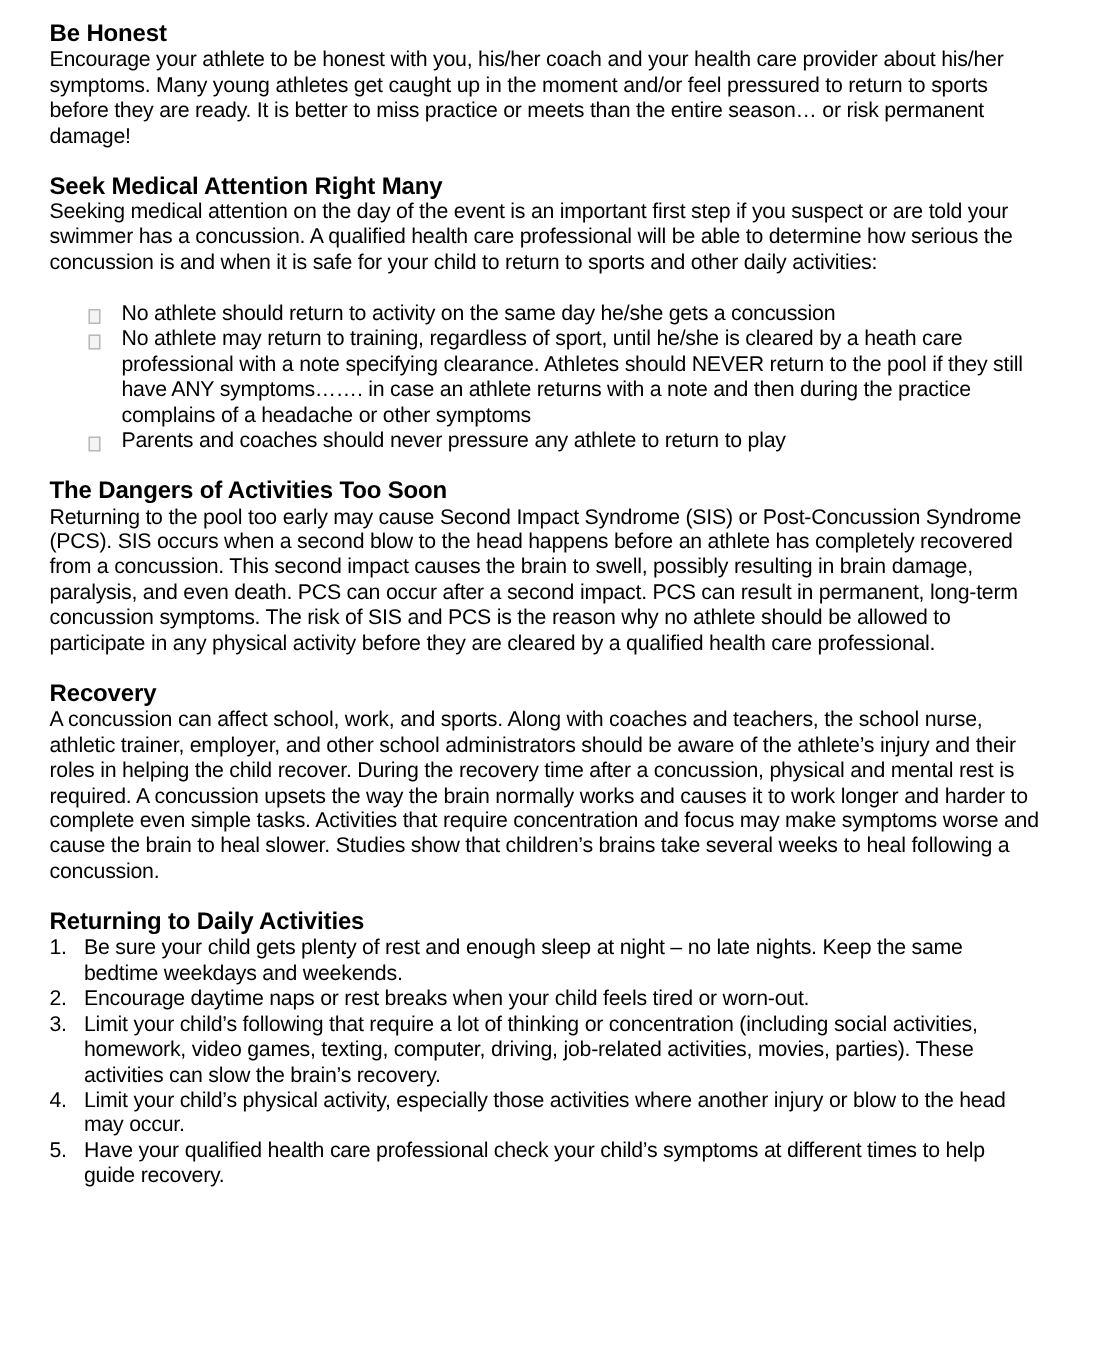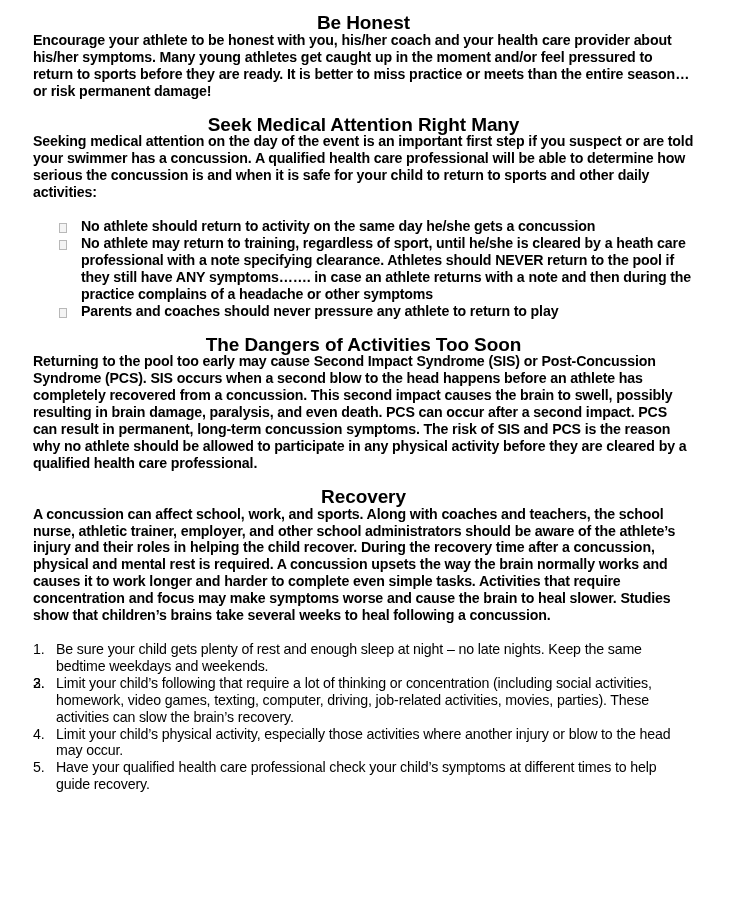--- a/index.html
+++ b/index.html
@@ -4,28 +4,27 @@
 <style>
   html, body { margin: 0; padding: 0; background: #ffffff; }
   body {
     width: 734px; height: 905px; overflow: hidden;
     font-family: "Liberation Sans", sans-serif;
     font-size: 14.2px; line-height: 16.9px; color: #000;
   }
   .page { position: relative; padding: 15px 40px 0 33px; }
   .section { margin-bottom: 17px; }
   h2 {
-    font-size: 19px; font-weight: bold; margin: 0; line-height: 16.9px;
+    font-size: 16px; font-weight: bold; margin: 0; line-height: 16.9px;
     letter-spacing: -0.1px;
-    text-align: center;
   }
-  p { margin: 0; letter-spacing: -0.15px; font-weight: bold; }
+  p { margin: 0; letter-spacing: -0.15px; }
   .p-gap { margin-bottom: 17px; }
   ul.boxlist { list-style: none; margin: 0; padding: 0 0 0 24px; }
-  ul.boxlist li { position: relative; padding-left: 24px; letter-spacing: -0.15px; font-weight: bold; }
+  ul.boxlist li { position: relative; padding-left: 24px; letter-spacing: -0.15px; }
   .box {
     position: absolute; left: 2px; top: 5px; width: 6px; height: 8px;
     border: 1px solid #b8b8b8; background: #f4f4f4;
   }
   ol.numlist { list-style: none; margin: 0; padding: 0; }
   ol.numlist li { position: relative; padding-left: 23px; letter-spacing: -0.15px; }
   .num { position: absolute; left: 0; top: 0; }
 </style>
 </head>
 <body>
@@ -60,27 +59,29 @@
     <h2>The Dangers of Activities Too Soon</h2>
     <p>Returning to the pool too early may cause Second Impact Syndrome (SIS) or Post-Concussion Syndrome (PCS). SIS occurs when a second blow to the head happens before an athlete has completely recovered from a concussion. This second impact causes the brain to swell, possibly resulting in brain damage, paralysis, and even death. PCS can occur after a second impact. PCS can result in permanent, long-term concussion symptoms. The risk of SIS and PCS is the reason why no athlete should be allowed to participate in any physical activity before they are cleared by a qualified health care professional.</p>
   </div>
 
   <div class="section">
     <h2>Recovery</h2>
     <p>A concussion can affect school, work, and sports. Along with coaches and teachers, the school nurse, athletic trainer, employer, and other school administrators should be aware of the athlete’s injury and their roles in helping the child recover. During the recovery time after a concussion, physical and mental rest is required. A concussion upsets the way the brain normally works and causes it to work longer and harder to complete even simple tasks. Activities that require concentration and focus may make symptoms worse and cause the brain to heal slower. Studies show that children’s brains take several weeks to heal following a concussion.</p>
   </div>
 
   <div class="section">
+    <h2>Returning to Daily Activities</h2>
     <ol class="numlist">
       <li>
         <span class="num">1.</span>
         <span>Be sure your child gets plenty of rest and enough sleep at night – no late nights. Keep the same bedtime weekdays and weekends.</span>
       </li>
       <li>
         <span class="num">2.</span>
+        <span>Encourage daytime naps or rest breaks when your child feels tired or worn-out.</span>
       </li>
       <li>
         <span class="num">3.</span>
         <span>Limit your child’s following that require a lot of thinking or concentration (including social activities, homework, video games, texting, computer, driving, job-related activities, movies, parties). These activities can slow the brain’s recovery.</span>
       </li>
       <li>
         <span class="num">4.</span>
         <span>Limit your child’s physical activity, especially those activities where another injury or blow to the head may occur.</span>
       </li>
       <li>

